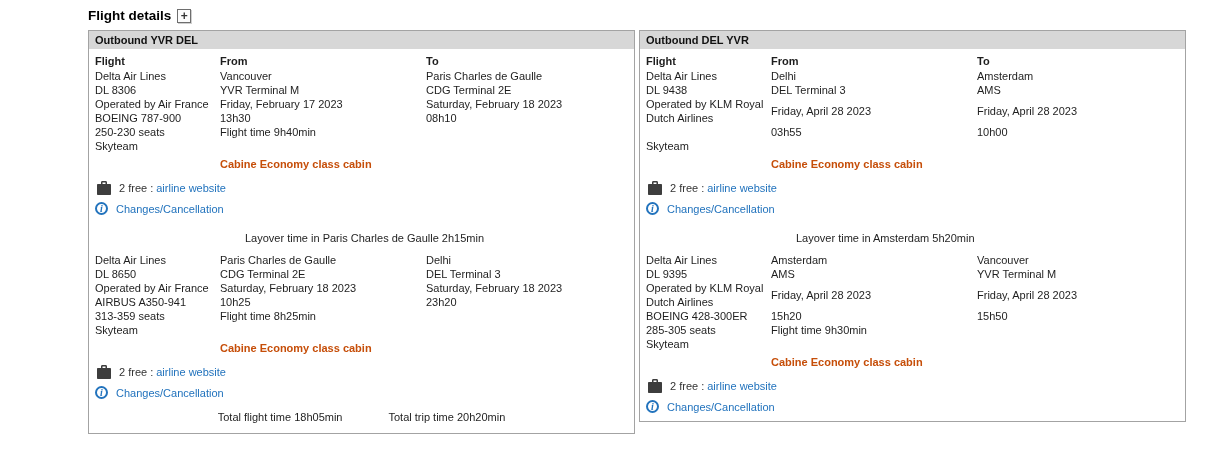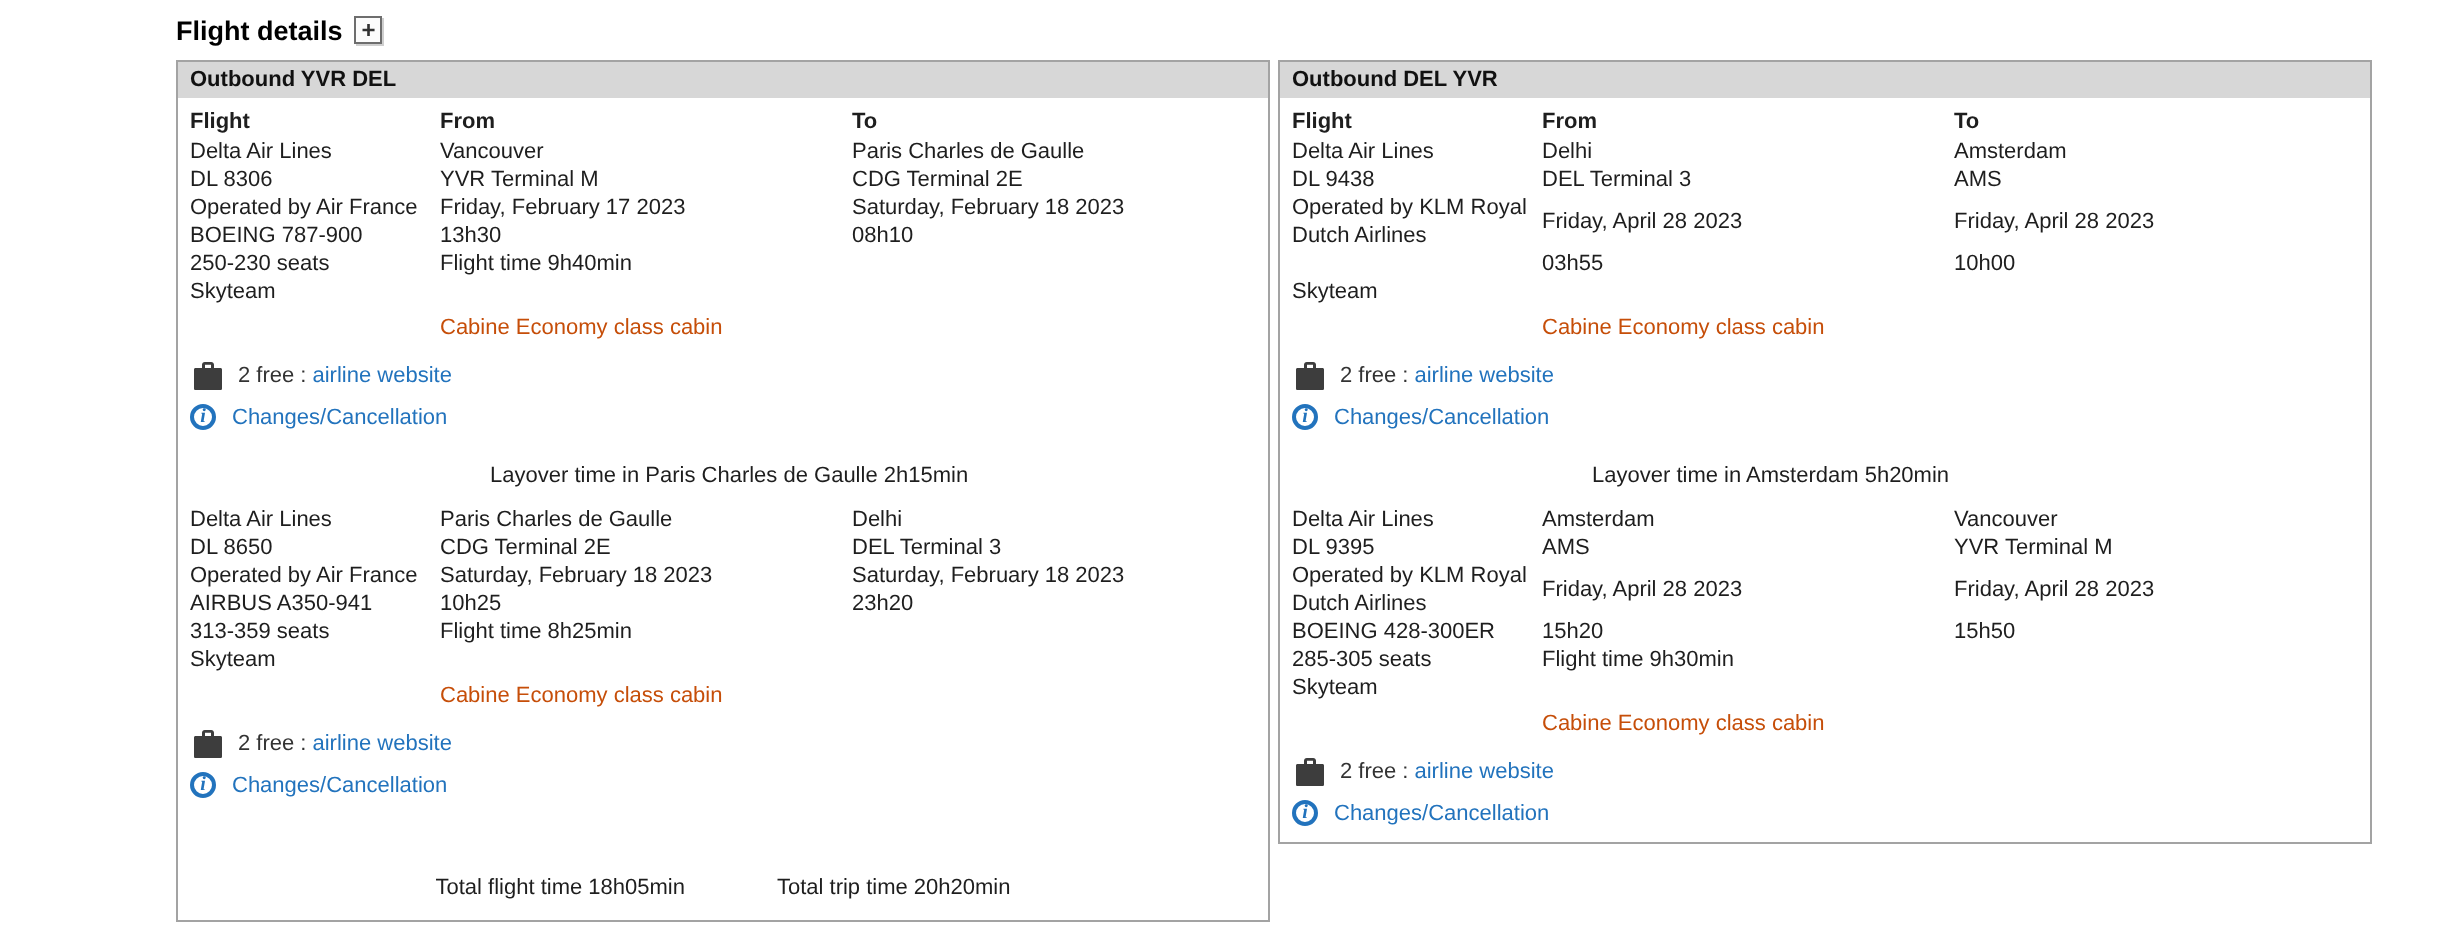--- a/index.html
+++ b/index.html
@@ -14,21 +14,21 @@
   body{
     font-family:"Liberation Sans","DejaVu Sans",sans-serif;
     font-size:11px;
     color:var(--text);
     width:1231px;
     height:469px;
     overflow:hidden;
   }
   .container{padding:8px 0 0 88px;}
   .page-title{
-    display:flex;align-items:flex-start;gap:6px;
+    display:flex;align-items:center;gap:6px;
     font-size:13.5px;font-weight:bold;color:#000;
     margin-bottom:7px;
   }
   .expand-box{
     width:14px;height:14px;border:1px solid #6e6e6e;background:#fcfcfc;
     display:inline-flex;align-items:center;justify-content:center;
     font-size:12px;font-weight:bold;color:#333;line-height:1;
     box-shadow:1px 1px 0 #cfcfcf;
   }
   .expand-box::before{content:"+";}
@@ -40,42 +40,42 @@
     padding:3px 6px;
   }
   .panel-body{padding:5px 6px 8px 6px;}
   table.seg{border-collapse:collapse;table-layout:fixed;width:100%;}
   table.seg td{
     padding:0;vertical-align:middle;line-height:14px;
     overflow:hidden;
   }
   table.seg .thead td{font-weight:bold;padding-bottom:1px;}
   td.cabin-cell{
-    color:var(--cabin);font-weight:normal;
+    color:var(--cabin);font-weight:bold;
     padding-top:4px !important;padding-bottom:1px !important;margin-left:26px;
   }
   .bag-line{display:flex;align-items:center;margin:9px 0 2px 1px;}
   .bag-text{margin-left:7px;color:#333;}
   a.link{color:var(--link);text-decoration:none;cursor:pointer;}
   .bag-text a.link{margin-left:3px;}
   .info-line{display:flex;align-items:flex-end;margin:7px 0 0 0;}
   .info-icon{
     width:13px;height:13px;border-radius:50%;
     border:2px solid var(--link);color:var(--link);
     display:inline-flex;align-items:center;justify-content:center;
     font-family:"Liberation Serif",serif;font-style:italic;font-weight:bold;
     font-size:10px;line-height:1;flex:none;
   }
   .info-icon::before{content:"i";}
   .info-line a.link{margin-left:8px;}
   .layover{margin:17px 0 9px 125px;padding-left:25px;}
   .seg2{margin-top:4px;}
   .totals{
     display:flex;justify-content:center;gap:46px;
-    margin-top:39px;margin-bottom:2px;
+    margin-top:12px;margin-bottom:2px;
   }
   .brief-icon{flex:none;display:block;}
 </style>
 </head>
 <body>
 
 <div class="container">
 
   <div class="page-title">
     <span>Flight details</span>

